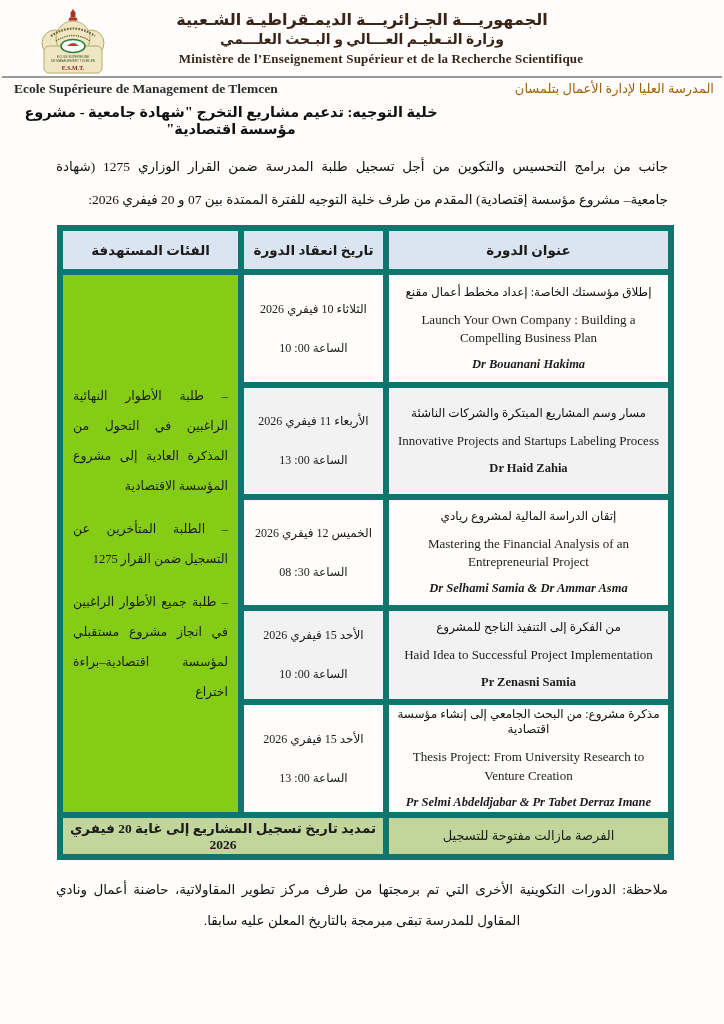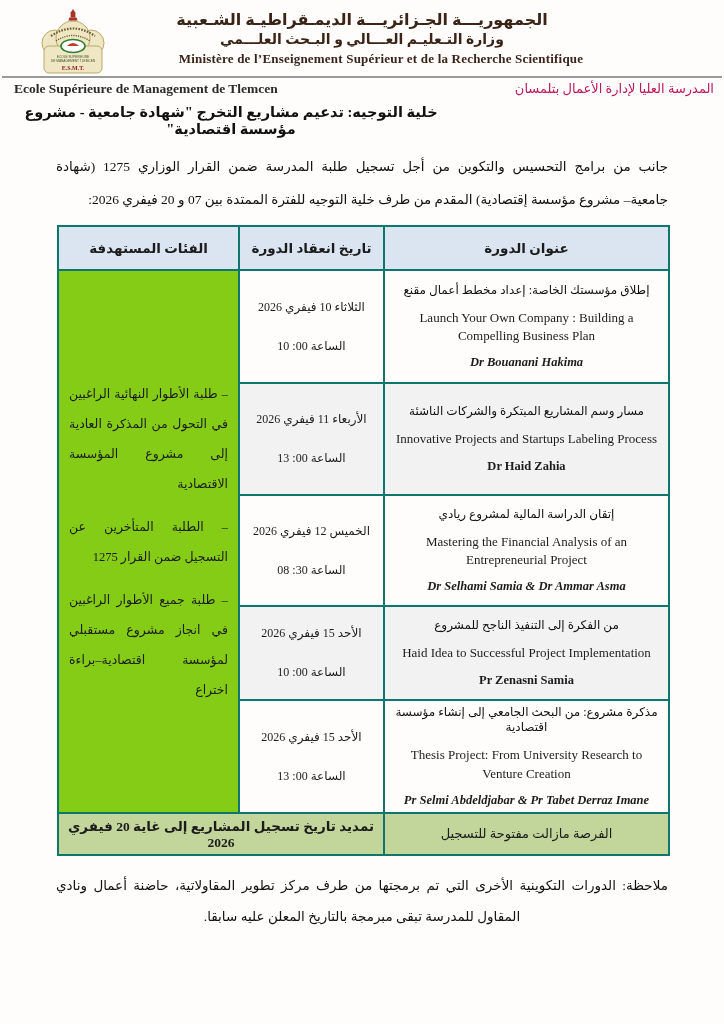--- a/index.html
+++ b/index.html
@@ -13,32 +13,32 @@
   .top-header { position: relative; padding-top: 10px; }
   .logo-wrap { position: absolute; left: 36px; top: 8px; width: 74px; height: 72px; }
   .hdr-line { text-align: center; font-weight: bold; color: #3a2418; }
   .hdr-ar1 { font-size: 16px; margin-bottom: 2px; direction: rtl; }
   .hdr-fr1 { font-size: 13px; margin-bottom: 2px; letter-spacing: .3px; }
   .hdr-ar2 { font-size: 14px; margin-bottom: 3px; direction: rtl; }
   .hdr-fr2 { font-size: 13px; letter-spacing: .2px; padding-left: 38px; }
   .rule { border: none; border-top: 2px solid #9a9a9a; margin: 9px 2px 0 2px; }
   .school-row { display: flex; justify-content: space-between; align-items: baseline; padding: 3px 10px 0 14px; text-align: center; }
   .school-fr { font-weight: bold; font-size: 13.5px; color: #2a2a2a; }
-  .school-ar { direction: rtl; font-size: 13px; color: #be185d; }
+  .school-ar { direction: rtl; font-size: 13px; color: #a16207; }
   
   .doc-title { width: 462px; margin-top: 7px; text-align: center; direction: rtl;
                font-weight: bold; font-size: 14.5px; color: #111; }
   .intro { margin: 12px 56px 0 56px; direction: rtl; font-size: 13.5px; color: #111; }
   .intro-l1 { text-align: justify; text-align-last: justify; line-height: 33px; white-space: nowrap; }
   .intro-l1 { text-align-last: justify; }
   .intro-l2 { text-align: right; line-height: 33px; }
   
   table.sched { border-collapse: collapse; table-layout: fixed; direction: rtl;
                 margin: 9px 0 0 57px; width: 611px; }
-  .sched th, .sched td { border: 2px solid #0f766e; vertical-align: middle; }
+  .sched th, .sched td { border: 6px solid #0f766e; vertical-align: middle; }
   .sched thead th { background: #dbe5f1; height: 44px; font-size: 13.5px; font-weight: bold; text-align: center; }
   .col-title { width: 285px; } .col-date { width: 145px; } .col-cat { width: 181px; }
   tr.r1 td { height: 113px; } tr.r2 td { height: 112px; } tr.r3 td { height: 111px; }
   tr.r4 td { height: 94px;  } tr.r5 td { height: 113px; }
   tr.alt td { background: #f2f2f2; }
   td.title-cell { text-align: center; padding: 1px 8px; background-clip: padding-box; }
   .t-ar { direction: rtl; font-size: 12px; margin-bottom: 11px; color: #111; }
   .t-en { font-size: 13px; line-height: 1.4; margin-bottom: 10px; }
   .t-pr { font-size: 12.5px; font-weight: bold; }
   .t-pr.it { font-style: italic; }

